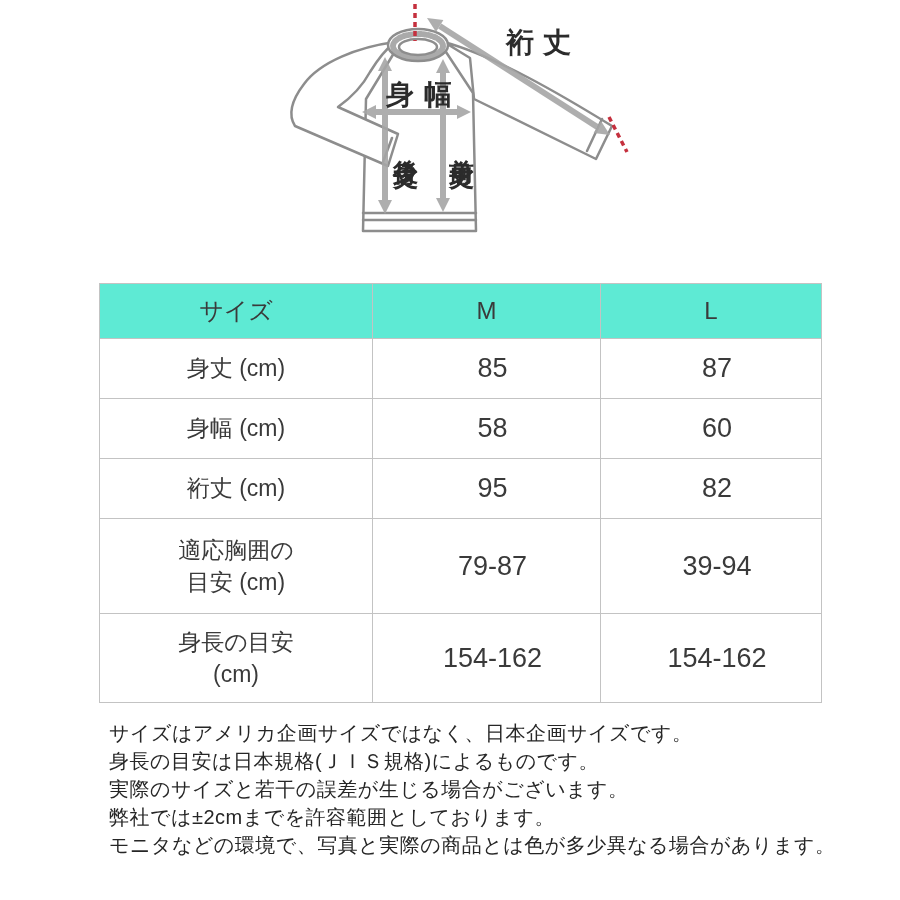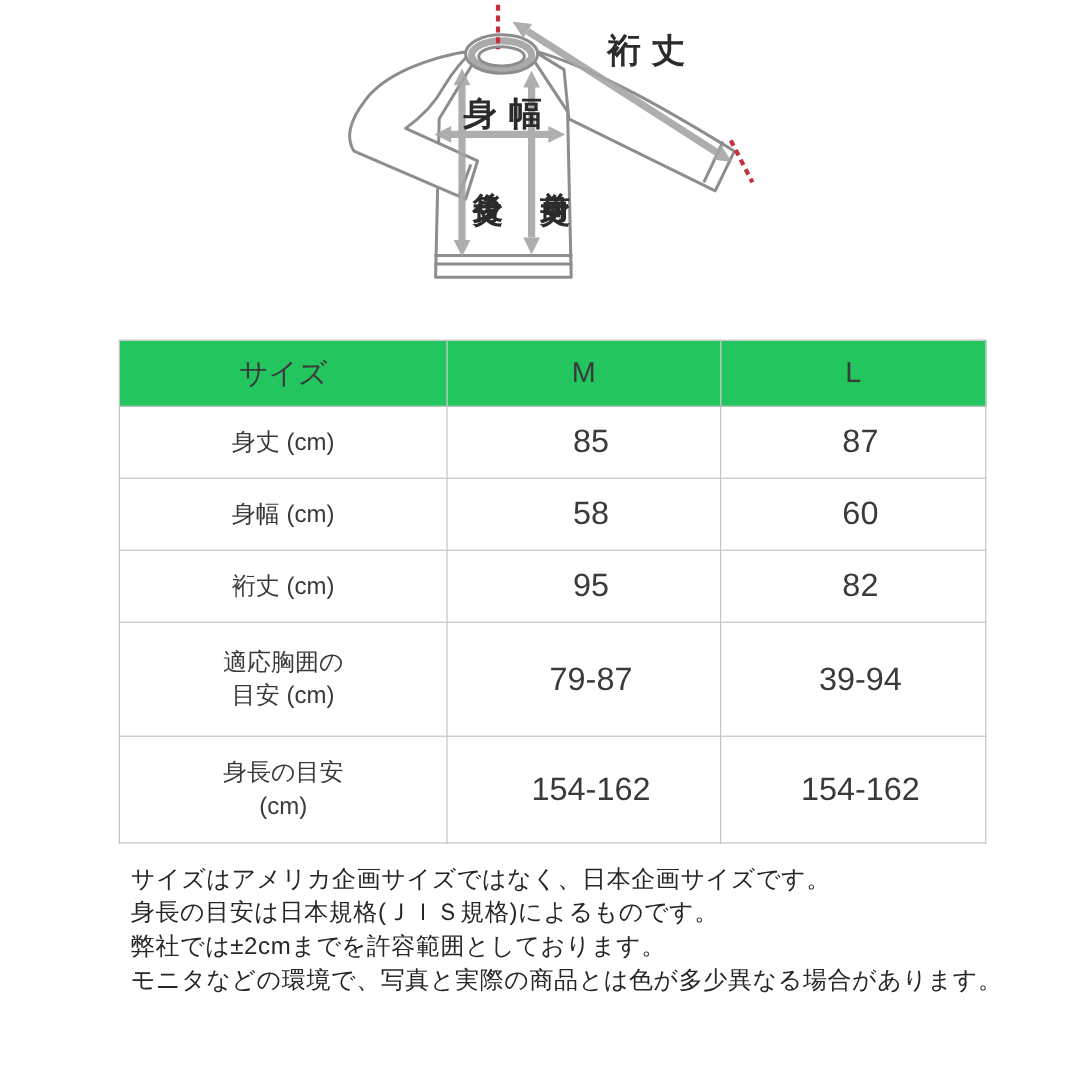--- a/index.html
+++ b/index.html
@@ -47,35 +47,35 @@
     color: #3a3a3a;
   }
   .size-table th, .size-table td {
     border: 1px solid #c3c3c3;
     text-align: center;
     vertical-align: middle;
     padding: 0;
   }
   .size-table { border: 1px solid #aeaeae; }
   .size-table thead th {
-    background: #22c55e;
+    background: #5eead4;
     height: 55px;
     font-size: 24px;
     font-weight: 500;
   }
   .size-table col.c1 { width: 273px; }
   .size-table col.c2 { width: 228px; }
   .size-table col.c3 { width: 221px; }
   .size-table tbody tr:nth-child(1) td,
   .size-table tbody tr:nth-child(2) td,
   .size-table tbody tr:nth-child(3) td { height: 60px; }
   .size-table tbody tr:nth-child(4) td { height: 95px; }
   .size-table tbody tr:nth-child(5) td { height: 89px; }
   .size-table td.row-label {
-    font-size: 20px;
+    font-size: 23px;
     white-space: pre-line;
     line-height: 1.4;
   }
   .size-table td.val { font-size: 27px; padding-left: 12px; }
 
   
   .notes {
     position: absolute;
     left: 109px; top: 719px;
     width: 730px;
@@ -183,17 +183,18 @@
 (cm)</td>
         <td class="val">154-162</td>
         <td class="val">154-162</td>
       </tr>
     </tbody>
   </table>
 
   <div class="notes">
     <p>サイズはアメリカ企画サイズではなく、日本企画サイズです。</p>
     <p>身長の目安は日本規格(ＪＩＳ規格)によるものです。</p>
+    <p>実際のサイズと若干の誤差が生じる場合がございます。</p>
     <p>弊社では±2cmまでを許容範囲としております。</p>
     <p>モニタなどの環境で、写真と実際の商品とは色が多少異なる場合があります。</p>
   </div>
 
 </div>
 
 </body></html>

